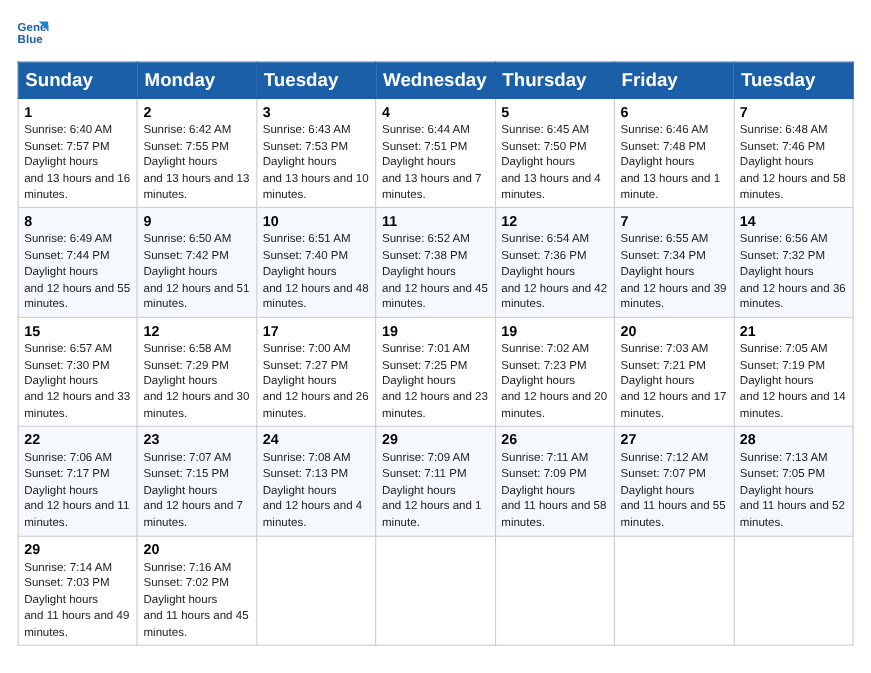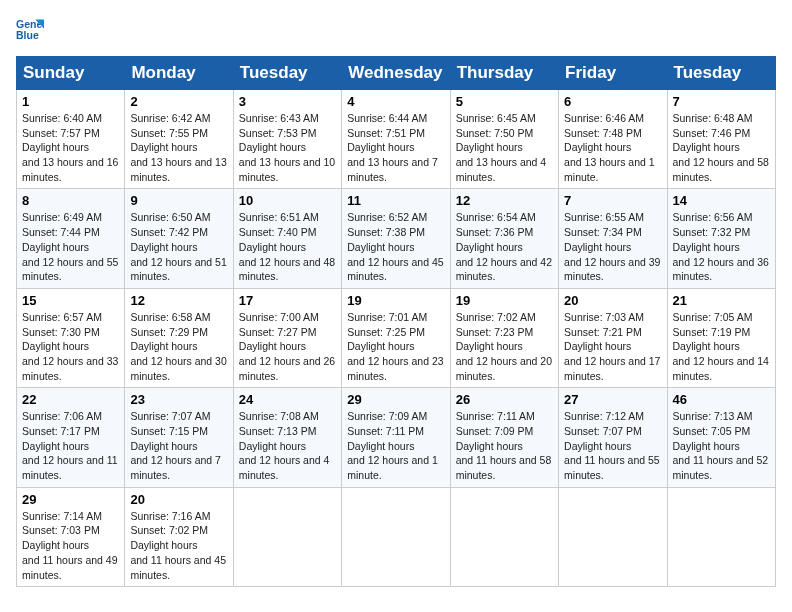--- a/index.html
+++ b/index.html
@@ -351,21 +351,21 @@
         <td>
       <span class="day-num">27</span>
       <div class="day-info">
         Sunrise: 7:12 AM<br>
         Sunset: 7:07 PM<br>
         Daylight hours<br>
         and 11 hours and 55 minutes.
       </div>
     </td>
         <td>
-      <span class="day-num">46</span>
+      <span class="day-num">28</span>
       <div class="day-info">
         Sunrise: 7:13 AM<br>
         Sunset: 7:05 PM<br>
         Daylight hours<br>
         and 11 hours and 52 minutes.
       </div>
     </td>
       </tr>
       <tr>
         <td>

